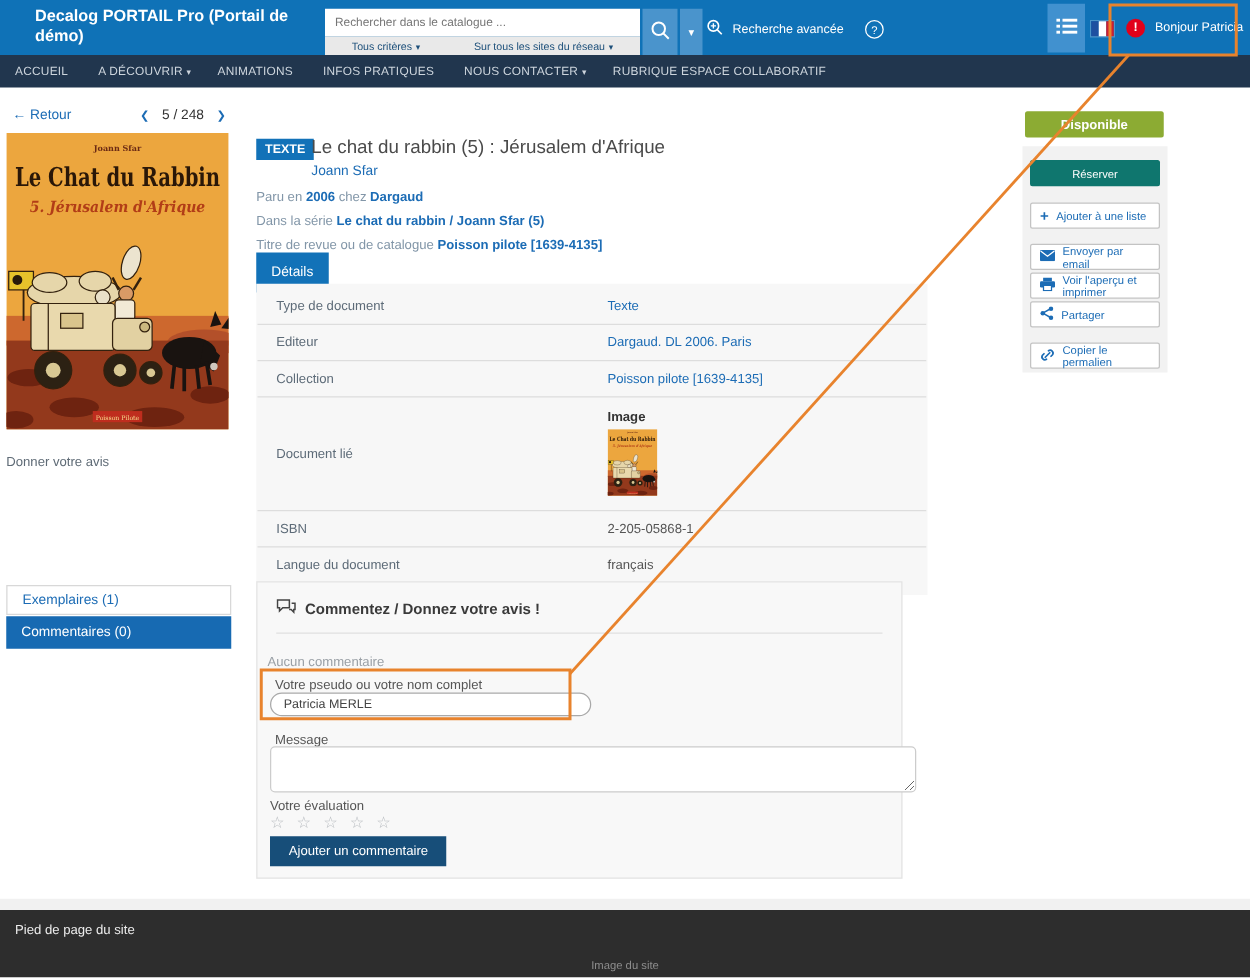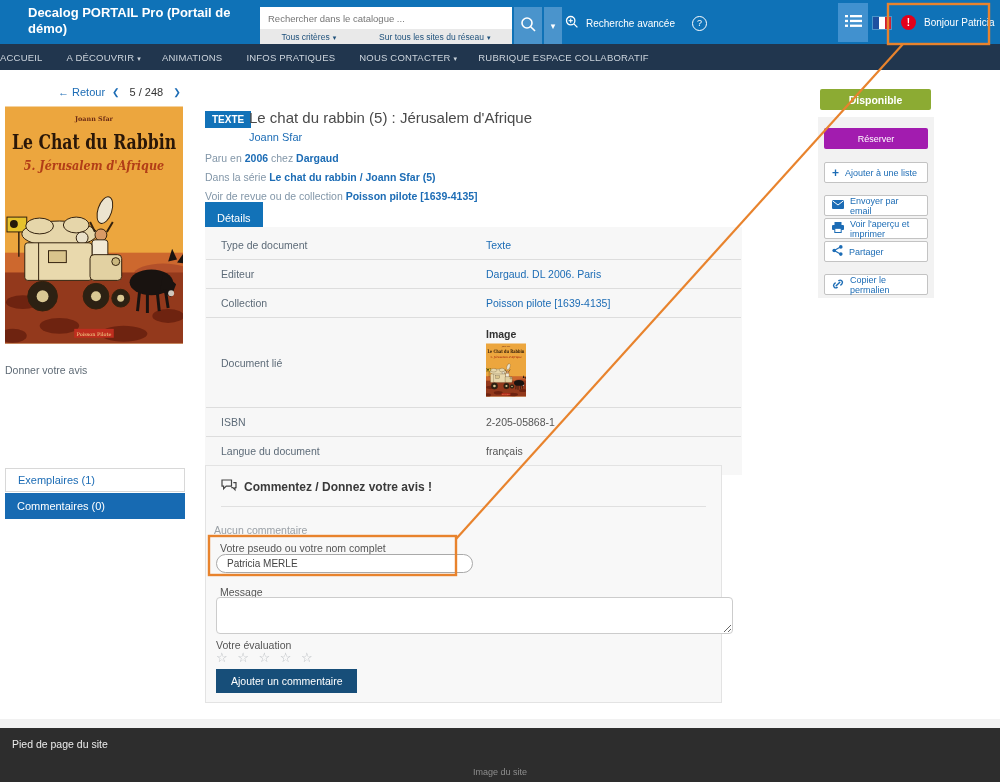--- a/index.html
+++ b/index.html
@@ -19,26 +19,26 @@
   .caretbtn{position:absolute;left:544px;top:7px;width:18px;height:37px;background:#4a94cc;border:0;color:#fff;font-size:9px;cursor:pointer;}
   .advanced{position:absolute;left:565px;top:15px;display:flex;align-items:center;gap:7px;color:#fff;font-size:10px;cursor:pointer;}
   .helpicon{display:inline-flex;width:13px;height:13px;border:1.3px solid #fff;border-radius:50%;align-items:center;justify-content:center;font-size:9px;color:#fff;margin-left:10px;cursor:pointer;}
   .listbtn{position:absolute;left:838px;top:3px;width:30px;height:39px;background:#4191cf;border:0;display:flex;align-items:center;justify-content:center;cursor:pointer;}
   .flag{position:absolute;left:873px;top:17px;width:18px;height:12px;display:flex;cursor:pointer;box-shadow:0 0 0 1px rgba(255,255,255,.25);}
   .flag i{flex:1;}
   .greet{position:absolute;left:901px;top:15px;display:flex;align-items:center;gap:8px;color:#fff;font-size:10px;cursor:pointer;}
   .alertbadge{width:15px;height:15px;border-radius:50%;background:#e2001a;color:#fff;font-size:10px;font-weight:bold;display:flex;align-items:center;justify-content:center;}
 
   
-  .nav{position:absolute;top:44px;left:0;width:1000px;height:26px;background:#21364e;display:flex;align-items:center;padding-left:0;gap:21px;box-sizing:border-box;}
+  .nav{position:absolute;top:44px;left:0;width:1000px;height:26px;background:#21364e;display:flex;align-items:center;padding-left:12px;gap:21px;box-sizing:border-box;}
   .nav .item{color:#cdd5dd;font-size:9.5px;letter-spacing:.2px;white-space:nowrap;}
   .nav .caret{font-size:7px;margin-left:3px;}
 
   
-  .backlink{position:absolute;left:10px;top:86px;color:#1c6cb5;font-size:11px;margin-left:48px;}
+  .backlink{position:absolute;left:10px;top:86px;color:#1c6cb5;font-size:11px;}
   .pager{position:absolute;left:112px;top:86px;font-size:11px;color:#333;display:flex;align-items:center;gap:10px;}
   .pager .chev{color:#1c6cb5;font-size:9px;cursor:pointer;}
 
   
   .cover{position:absolute;left:5px;top:105px;width:178px;height:240px;cursor:pointer;}
   .review{position:absolute;left:5px;top:364px;width:178px;font-size:10.5px;color:#5f6b76;}
   .sidetab{position:absolute;left:5px;width:180px;box-sizing:border-box;display:flex;align-items:center;padding-left:12px;font-size:11px;cursor:pointer;}
   .sidetab.copies{top:468px;height:24px;background:#fff;border:1px solid #d8d8d8;color:#1c6cb5;}
   .sidetab.comments{top:493px;height:26px;background:#176ab2;color:#fff;}
 
@@ -67,21 +67,21 @@
   .lab-pseudo{left:14px;top:76px;} .lab-msg{left:14px;top:120px;} .lab-rate{left:10px;top:173px;}
   .pseudoinput{position:absolute;left:10px;top:88px;width:257px;height:19px;border-radius:10px;border:1px solid #a9a9a9;font-size:10px;padding:0 10px;color:#444;box-sizing:border-box;background:#fff;outline:none;}
   .msgarea{position:absolute;left:10px;top:131px;width:517px;height:37px;border-radius:4px;border:1px solid #ccc;box-sizing:border-box;background:#fff;resize:vertical;font-family:"Liberation Sans",sans-serif;font-size:10px;outline:none;}
   .stars{position:absolute;left:10px;top:184px;font-size:13px;color:#b9bdc1;letter-spacing:3px;cursor:pointer;}
   .submitbtn{position:absolute;left:10px;top:203px;background:#174e79;color:#fff;border:0;font-size:10.5px;padding:6px 15px;cursor:pointer;}
 
   
   .avail{position:absolute;left:820px;top:89px;width:111px;height:21px;background:#8cab33;color:#fff;font-weight:bold;font-size:10.5px;display:flex;align-items:center;justify-content:center;border-radius:2px;}
   .actpanel{position:absolute;left:818px;top:117px;width:116px;height:181px;background:#f2f2f2;}
   .actpanel .btn{position:absolute;left:6px;width:104px;height:21px;box-sizing:border-box;font-size:9px;display:flex;align-items:center;border-radius:2px;cursor:pointer;}
-  .reservebtn{top:11px;background:#a21caf;color:#fff;justify-content:center;font-size:10.5px;border:0;}
+  .reservebtn{top:11px;background:#0f766e;color:#fff;justify-content:center;font-size:10.5px;border:0;}
   .wbtn{background:#fff;border:1px solid #c3c3c3;color:#1c6cb5;gap:6px;padding:0 7px;}
   .b-add{top:45px;} .b-mail{top:78px;} .b-print{top:101px;} .b-share{top:124px;} .b-perm{top:157px;}
   .plusglyph{font-size:12px;font-weight:bold;line-height:1;}
 
   
   .prefoot{position:absolute;left:0;top:719px;width:1000px;height:9px;background:#f1f1f1;}
   .footer{position:absolute;left:0;top:728px;width:1000px;height:54px;background:#2d2d2d;}
   .footleft{position:absolute;left:12px;top:10px;color:#ececec;font-size:10.5px;}
   .footcopy{position:absolute;left:0;top:27px;width:100%;text-align:center;color:#7d7d7d;font-size:8.5px;}
   .footmap{position:absolute;left:0;top:39px;width:100%;text-align:center;color:#8d8d8d;font-size:9px;cursor:pointer;}
@@ -236,21 +236,21 @@
   <span>Paru en</span>
   <a>2006</a>
   <span>chez</span>
   <a>Dargaud</a>
 </div>
 <div class="meta m2">
   <span>Dans la série</span>
   <a>Le chat du rabbin / Joann Sfar (5)</a>
 </div>
 <div class="meta m3">
-  <span>Voir de revue ou de collection</span>
+  <span>Titre de revue ou de catalogue</span>
   <a>Poisson pilote [1639-4135]</a>
 </div>
 
 <div class="dettab">Détails</div>
 
 <div class="detpanel">
   <div class="drow">
     <div class="dlabel">Type de document</div>
     <a class="dvalue link">Texte</a>
   </div>

